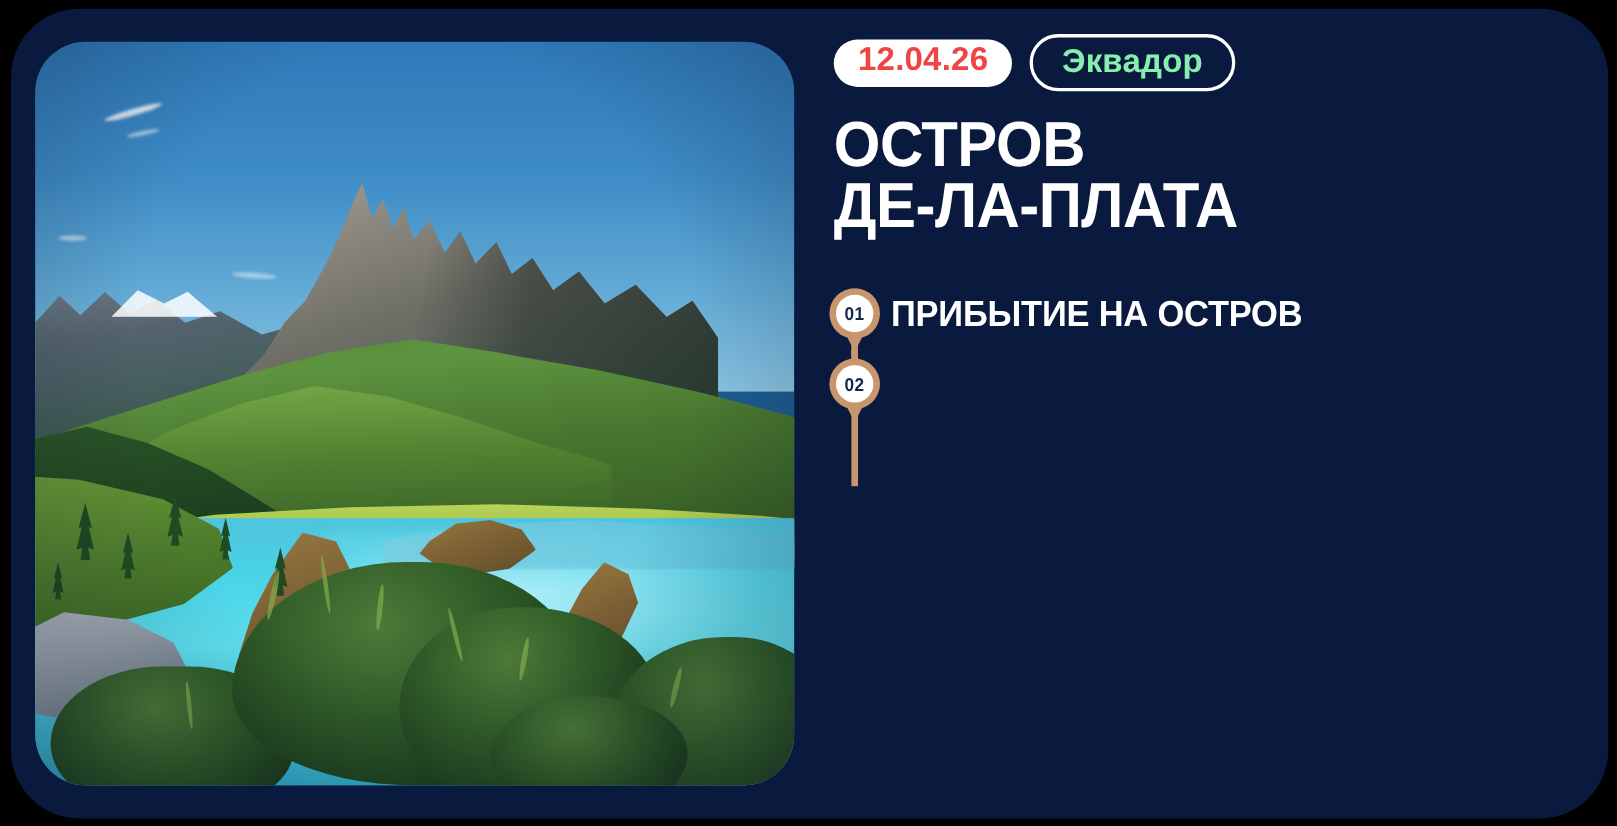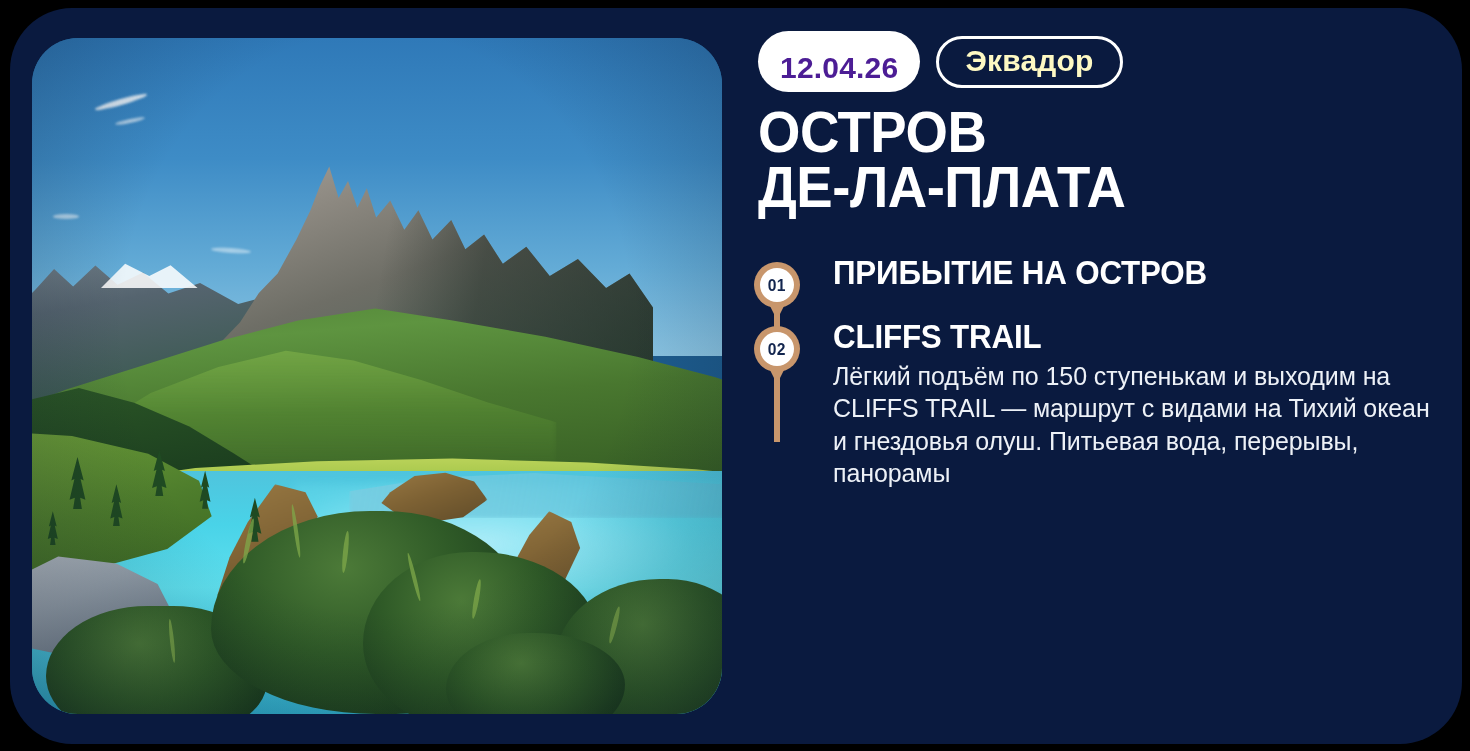--- a/index.html
+++ b/index.html
@@ -227,28 +227,28 @@
     position: absolute;
     left: 740px; top: 0;
     width: 700px; height: 100%;
   }
 
   .badges {
     position: absolute; left: 8px; top: 23px;
     display: flex; align-items: center; gap: 16px;
   }
   .badge-date {
-    background: #FFFFFF; color: #4c1d95;
+    background: #FFFFFF; color: #ef4444;
     font-size: 30px; font-weight: 700; letter-spacing: .2px;
-    padding: 22px 22px 9px; border-radius: 999px;
+    padding: 4px 22px 9px; border-radius: 999px;
     line-height: 1;
     white-space: nowrap;
   }
   .badge-country {
-    border: 3px solid #FFFFFF; color: #fef9c3;
+    border: 3px solid #FFFFFF; color: #86efac;
     font-size: 30px; font-weight: 700; letter-spacing: .2px;
     padding: 7px 26px 9px; border-radius: 999px;
     line-height: 1;
     white-space: nowrap;
   }
 
   .title {
     position: absolute; left: 8px; top: 96px;
     width: 690px;
     color: #FFFFFF;
@@ -263,22 +263,22 @@
   .title-line { display: block; white-space: nowrap; }
 
   
   .timeline {
     position: absolute; left: 0; top: 248px;
     width: 700px;
   }
   .step {
     position: relative;
     display: flex;
-    align-items: flex-start;
-    gap: 29px;
+    align-items: center;
+    gap: 6px;
   }
   .step + .step { }
 
   .pin-col {
     position: relative;
     width: 54px;
     flex: 0 0 54px;
     display: flex;
     justify-content: center;
     padding-top: 6px;
@@ -465,22 +465,18 @@
           <div class="pin-col">
             <div class="connector-tail"></div>
             <div class="pin">
               <div class="pin-body"></div>
               <div class="pin-tip"></div>
               <div class="pin-inner">
                 <span class="pin-num">02</span>
               </div>
             </div>
           </div>
-          <div class="step-body">
-            <div class="step-title">CLIFFS TRAIL</div>
-            <div class="step-text"><span>Лёгкий подъём по 150 ступенькам и выходим на CLIFFS TRAIL — маршрут с видами на Тихий океан и гнездовья олуш. Питьевая вода, перерывы, панорамы</span><b></b></div>
-          </div>
         </div>
 
       </div>
     </div>
   </div>
 </div>
 
 </body></html>

